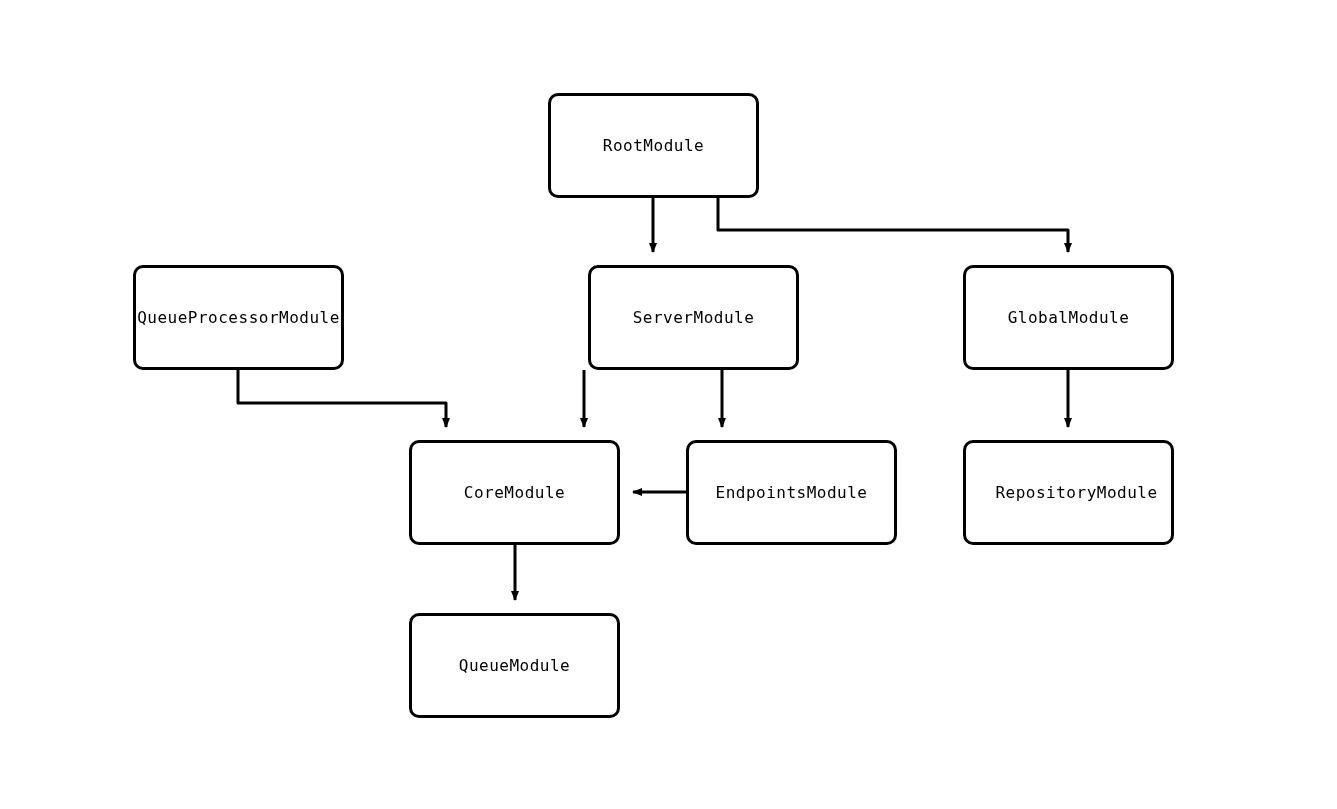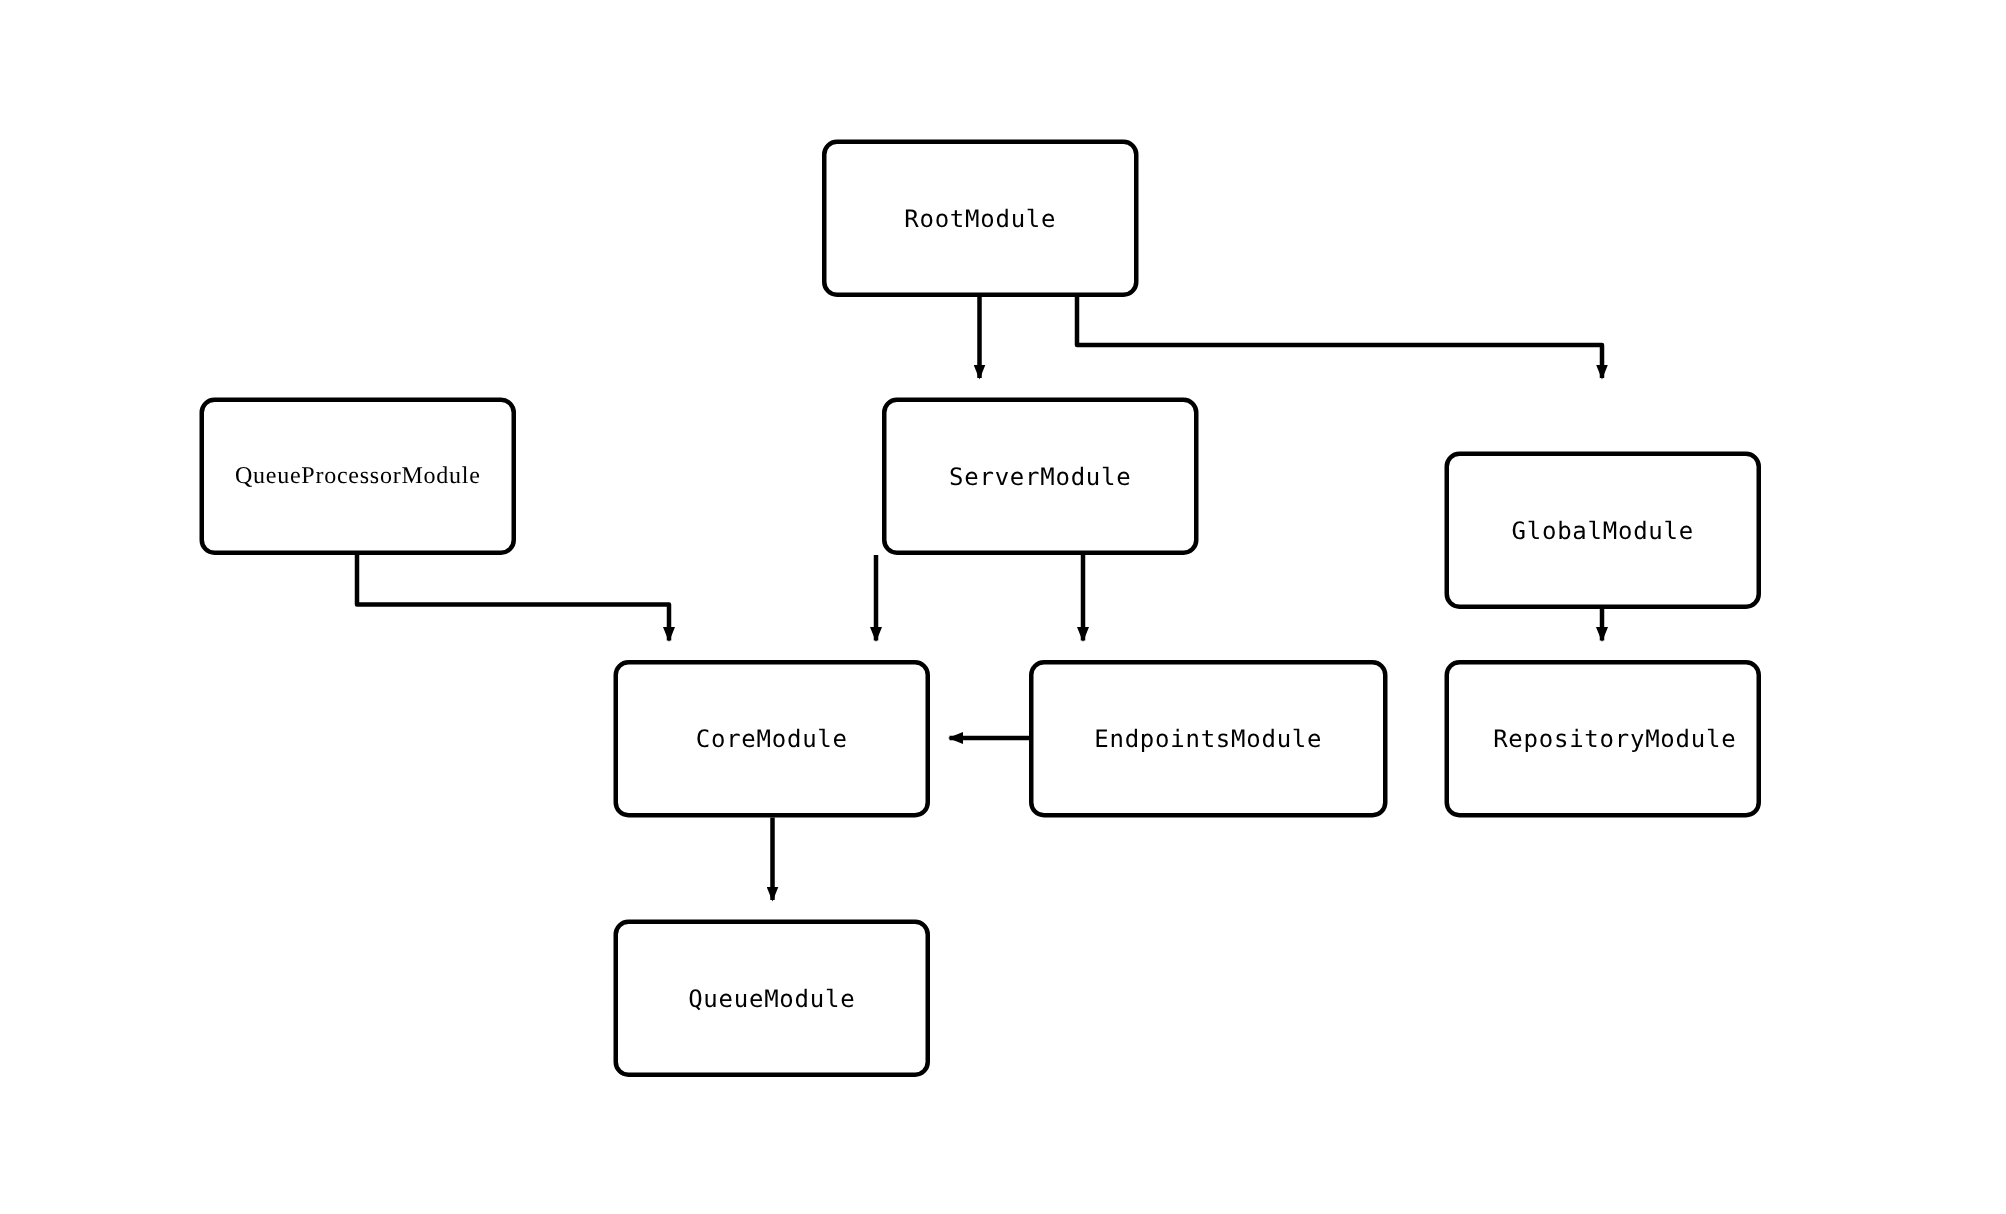--- a/index.html
+++ b/index.html
@@ -89,41 +89,41 @@
     <g>
       <path d="M 515 545 L 515 600" stroke="#000000" stroke-width="3" fill="none" marker-end="url(#arrowhead)"></path>
     </g>
   </svg>
 
   <div class="node" style="left:548px; top:93px; width:211px; height:105px;">
     <span class="line1">Root</span>
     <span class="line2">Module</span>
   </div>
 
-  <div class="node" style="left:133px; top:265px; width:211px; height:105px;font-family:Liberation Serif, serif;">
+  <div class="node" style="left:133px; top:265px; width:211px; height:105px;">
     <span class="line1">QueueProcessor</span>
     <span class="line2">Module</span>
   </div>
 
   <div class="node" style="left:548px; top:265px; width:211px; height:105px;margin-left:40px;">
     <span class="line1">Server</span>
     <span class="line2">Module</span>
   </div>
 
-  <div class="node" style="left:963px; top:265px; width:211px; height:105px;margin-top:36px;">
+  <div class="node" style="left:963px; top:265px; width:211px; height:105px;">
     <span class="line1">Global</span>
     <span class="line2">Module</span>
   </div>
 
   <div class="node" style="left:409px; top:440px; width:211px; height:105px;">
     <span class="line1">Core</span>
     <span class="line2">Module</span>
   </div>
 
-  <div class="node" style="left:686px; top:440px; width:239px; height:105px;align-items:center;">
+  <div class="node" style="left:686px; top:440px; width:211px; height:105px;align-items:center;">
     <span class="line1">Endpoints</span>
     <span class="line2">Module</span>
   </div>
 
   <div class="node" style="left:963px; top:440px; width:211px; height:105px;padding-left:16px;">
     <span class="line1">Repository</span>
     <span class="line2">Module</span>
   </div>
 
   <div class="node" style="left:409px; top:613px; width:211px; height:105px;">

